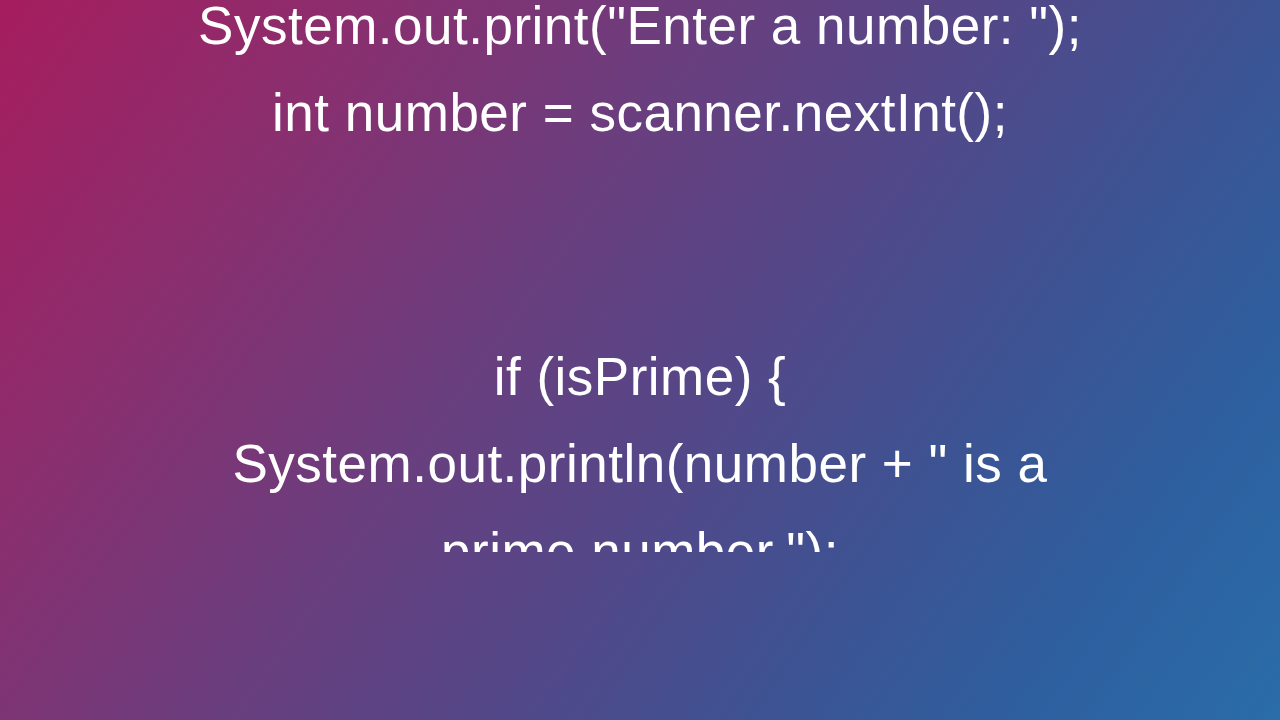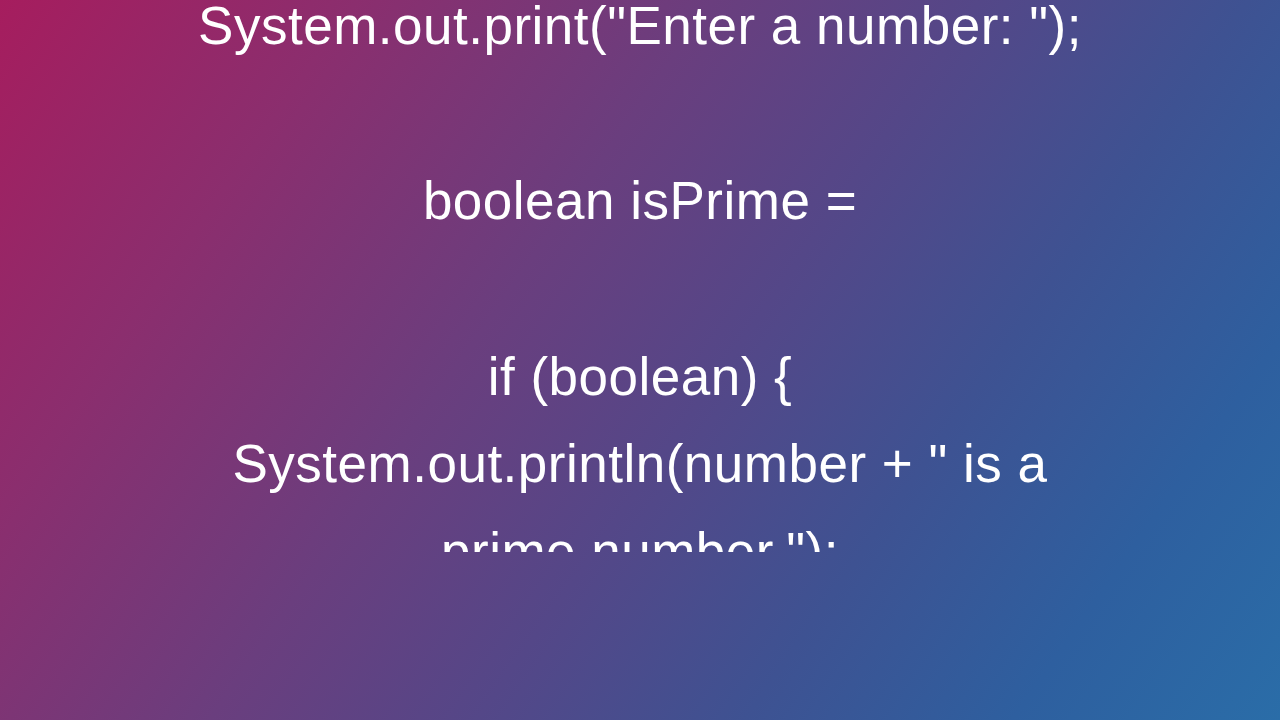--- a/index.html
+++ b/index.html
@@ -40,21 +40,21 @@
     .partial-bottom {
       overflow: hidden;
       height: 44px;
     }
   </style>
 </head>
 <body>
 
 <div class="code-container">
   <span class="line line1">System.out.print("Enter a number: ");</span>
+  <span class="line">int number = scanner.nextInt();</span>
   <div class="gap"></div>
-  <span class="line">boolean isPrime =</span>
   <div class="gap"></div>
-  <span class="line">if (boolean) {</span>
+  <span class="line">if (isPrime) {</span>
   <span class="line">System.out.println(number + " is a</span>
   <div class="partial-bottom">
     <span class="line">prime number.");</span>
   </div>
 </div>
 
 </body></html>

